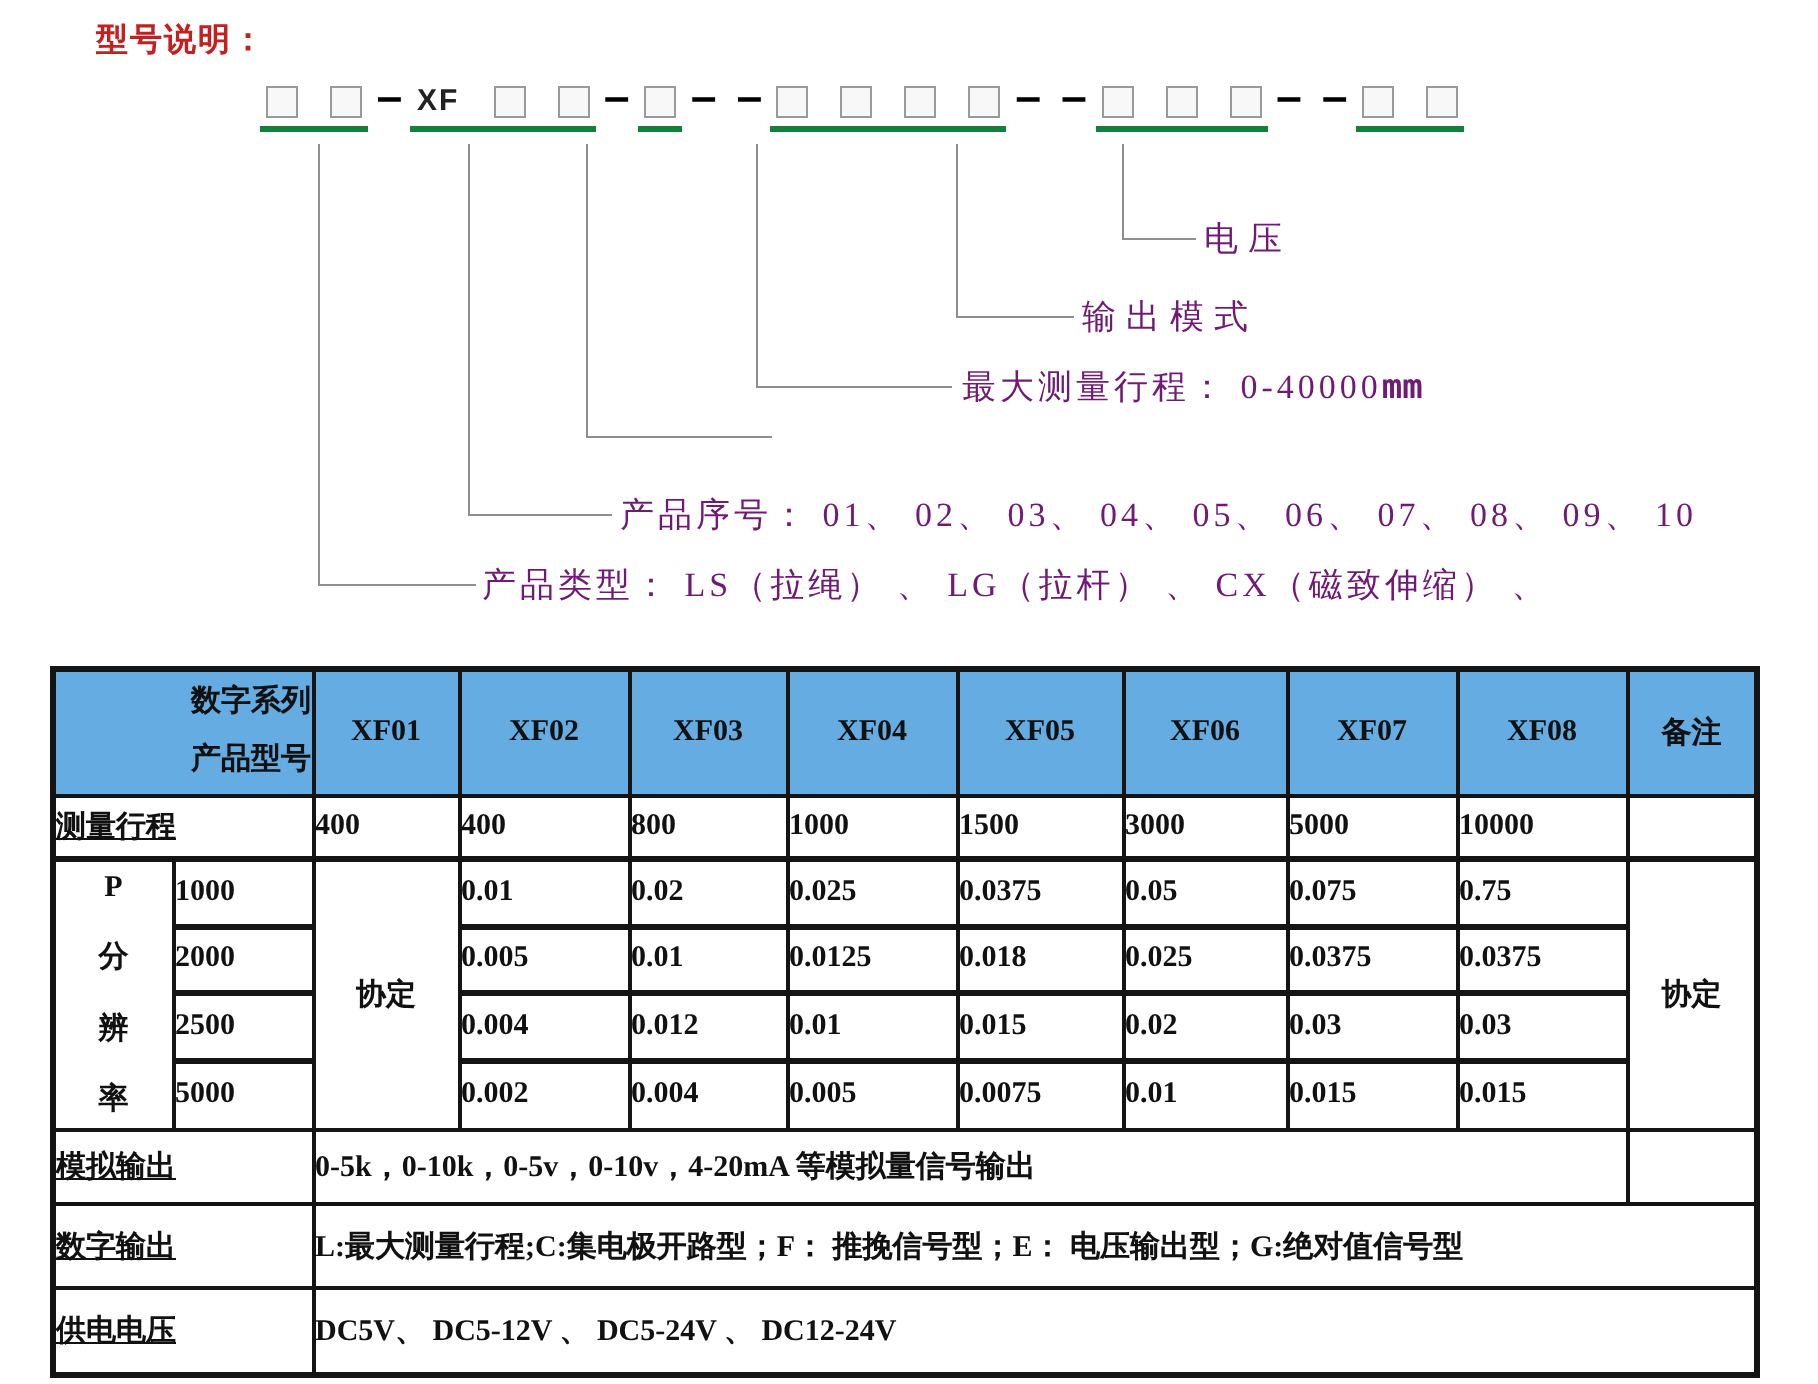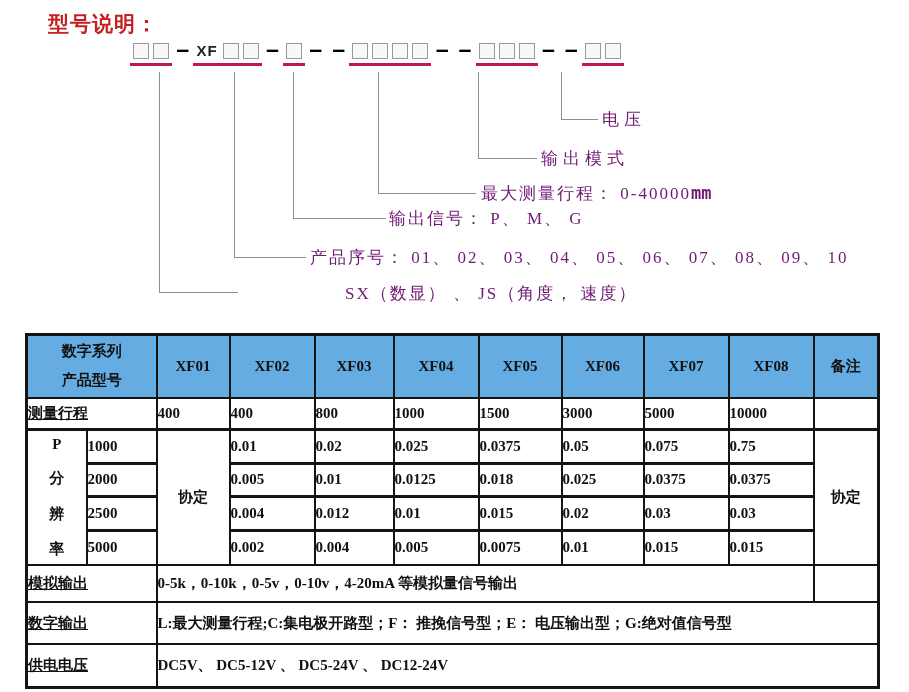--- a/index.html
+++ b/index.html
@@ -5,30 +5,30 @@
   html,body{margin:0;padding:0;background:#e9e9e9;}
   #stage{
     position:relative;width:909px;height:692px;background:#ffffff;
     font-family:"Liberation Serif","DejaVu Serif",serif;color:#1a1a1a;
     overflow:hidden;
   }
   
   .page-title{
     position:absolute;left:48px;top:10px;
     font-family:"Liberation Sans","DejaVu Sans",sans-serif;
-    font-weight:bold;font-size:21px;color:#c3201f;letter-spacing:1px;
+    font-weight:bold;font-size:16px;color:#c3201f;letter-spacing:1px;
   }
   
   .fmt-row{
     position:absolute;left:130px;top:40px;
     display:flex;align-items:flex-end;
   }
   .grp{
-    display:flex;align-items:flex-end;gap:4px;
-    padding:0 3px 4px 3px;border-bottom:3px solid #be185d;
+    display:flex;align-items:flex-end;gap:16px;
+    padding:0 3px 4px 3px;border-bottom:3px solid #15803d;
   }
   .bx{
     width:14px;height:14px;background:#f8f8f8;
     border:1px solid #9a9a9a;display:inline-block;
   }
   .xf{
     font-family:"Liberation Sans","DejaVu Sans",sans-serif;
     font-weight:bold;font-size:15px;color:#222;letter-spacing:1px;
     margin-right:1px;
   }
@@ -52,21 +52,21 @@
     position:absolute;left:25px;top:333px;width:852px;
     border-collapse:collapse;table-layout:fixed;
     border:3px solid #141414;
     font-size:15px;font-weight:bold;color:#111;
   }
   table.spec td{
     border:2px solid #141414;padding:0;overflow:hidden;
     vertical-align:middle;
   }
   td.blue{background:#64ace2;vertical-align:top;text-align:center;padding-top:8px;}
-  td.hdr-first{text-align:center;padding-left:14px;line-height:29px;padding-top:5px;}
+  td.hdr-first{text-align:right;padding-left:14px;line-height:29px;padding-top:5px;}
   td.lbl{text-align:left;padding-left:14px;text-decoration:underline;}
   td.val{text-align:left;padding-left:12px;margin-left:16px;}
   td.ctr{text-align:center;}
   tr.res td{border-top-width:3px;}
   .pcol{
     display:flex;flex-direction:column;justify-content:space-between;
     height:123px;padding:5px 0;text-align:center;
   }
 </style>
 </head>
@@ -114,24 +114,23 @@
   <div class="leader" style="left:159px;top:72px;width:78px;height:220px;"></div>
   <div class="leader" style="left:234px;top:72px;width:71px;height:185px;"></div>
   <div class="leader" style="left:293px;top:72px;width:92px;height:146px;"></div>
   <div class="leader" style="left:378px;top:72px;width:97px;height:121px;"></div>
   <div class="leader" style="left:478px;top:72px;width:58px;height:86px;"></div>
   <div class="leader" style="left:561px;top:72px;width:36px;height:47px;"></div>
 
   <div class="callout wide" style="left:602px;top:108px;">电压</div>
   <div class="callout wide" style="left:541px;top:147px;">输出模式</div>
   <div class="callout" style="left:481px;top:182px;"><span>最大测量行程： 0-40000</span><span class="unit-mono">mm</span></div>
-  <div class="callout" style="left:389px;top:207px;">输出信号： P、 M、 G</div>
   <div class="callout" style="left:310px;top:246px;">产品序号： 01、 02、 03、 04、 05、 06、 07、 08、 09、 10</div>
   <div class="callout" style="left:241px;top:281px;">
-    <div style="margin-left:104px;margin-top:1px;">SX（数显） 、 JS（角度， 速度）</div>
+    <div>产品类型： LS（拉绳） 、 LG（拉杆） 、 CX（磁致伸缩） 、</div>
   </div>
 
   <table class="spec">
     <colgroup>
       <col style="width:60px">
         <col style="width:70px">
         <col style="width:73px">
       <col style="width:85px">
         <col style="width:79px">
         <col style="width:85px">

